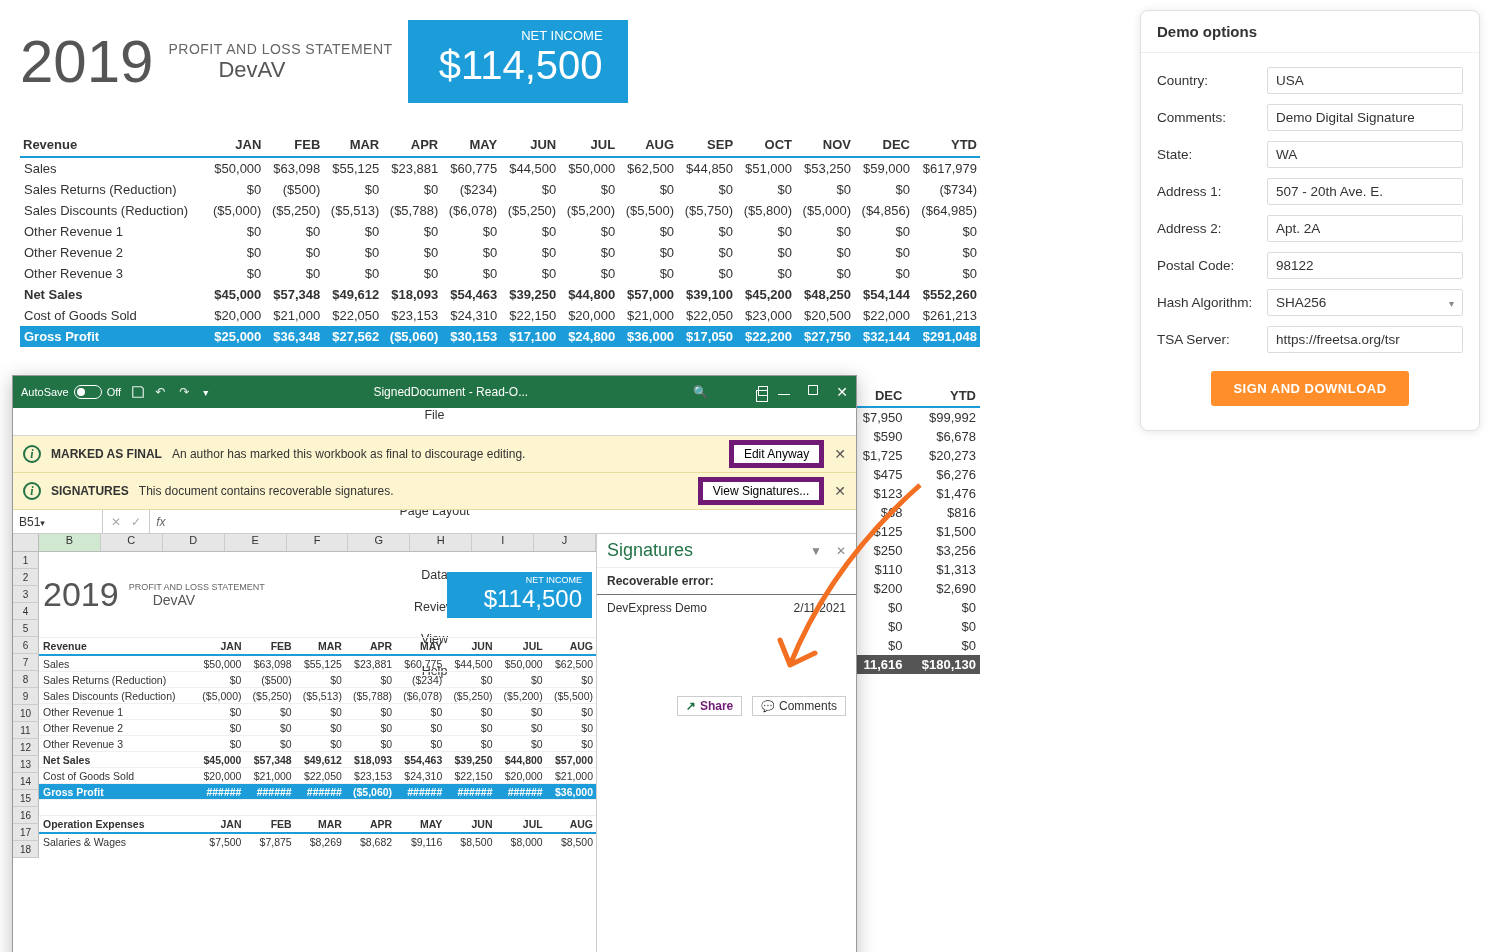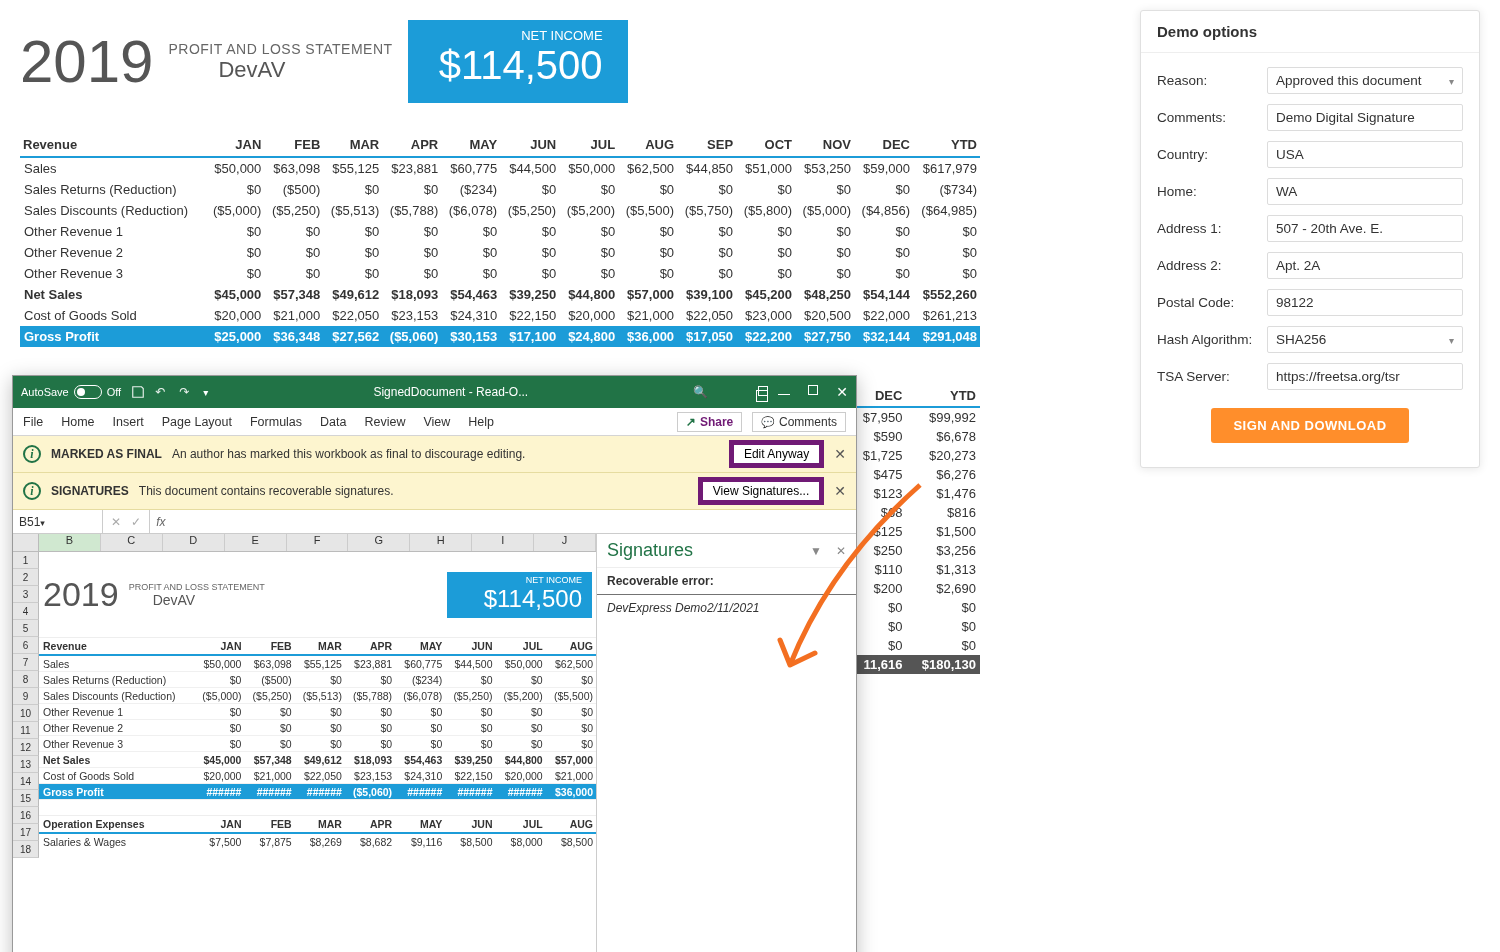--- a/index.html
+++ b/index.html
@@ -42,21 +42,21 @@
 .toggle::after { content: ""; width: 8px; height: 8px; background: #fff; border-radius: 50%; position: absolute; left: 2px; top: 2px; }
 .qat-icon { width: 14px; height: 14px; display: inline-block; opacity: .9; }
 .excel-title { flex: 1; text-align: center; font-size: 12px; }
 .win-buttons { display: flex; gap: 18px; }
 .win-btn-line { width: 12px; height: 1px; background: #fff; display: inline-block; }
 .win-btn-box { width: 10px; height: 10px; border: 1px solid #fff; display: inline-block; }
 .win-btn-x { font-size: 14px; }
 .square-in-square { width: 10px; height: 10px; border: 1px solid #fff; display:inline-block; position:relative; }
 .square-in-square::after { content:""; position:absolute; width:10px; height:10px; border:1px solid #fff; left:-3px; top:3px; }
 
-.excel-menubar { background: #fff; border-bottom: 1px solid #d4d4d4; display: flex; align-items: center; padding: 0 10px; height: 28px; gap: 18px; font-size: 12.5px; }
+.excel-menubar { background: #fff; border-bottom: 1px solid #d4d4d4; display: flex; align-items: center; padding: 0 10px; height: 28px; gap: 18px; font-size: 12.5px; flex-direction: column; }
 .excel-menu-item { cursor: default; }
 .menubar-right { margin-left: auto; display: flex; gap: 10px; }
 .menubar-btn { border: 1px solid #ccc; padding: 2px 8px; background: #fff; font-size: 12px; display: flex; align-items: center; gap: 4px; }
 .share-icon::before { content: "↗"; color: #217346; }
 .comment-icon::before { content: "💬"; font-size: 11px; }
 .menubar-btn.share { color: #701a75; font-weight: 600; }
 
 .excel-notice { background: #fdf5cf; border-bottom: 1px solid #e6dca0; display: flex; align-items: center; padding: 4px 10px; gap: 10px; font-size: 12px; }
 .notice-icon { width: 18px; height: 18px; border: 2px solid #217346; border-radius: 50%; color: #217346; font-weight: 700; display: flex; align-items: center; justify-content: center; font-size: 12px; font-family: Georgia, serif; font-style: italic; }
 .notice-title { font-weight: 700; }
@@ -94,27 +94,27 @@
 table.mini-sheet th.first { text-align: left; padding-left: 4px; }
 table.mini-sheet td { text-align: right; padding: 1.5px 3px; white-space: nowrap; border-top: 1px solid #f0f0f0; }
 table.mini-sheet td.first { text-align: left; padding-left: 4px; }
 tr.mini-gross td { background: #1c9cd8; color: #fff; font-weight: 700; }
 
 .signatures-panel { width: 260px; border-left: 1px solid #ccc; display: flex; flex-direction: column; }
 .sig-header { display: flex; align-items: center; padding: 6px 10px; border-bottom: 1px solid #eee; }
 .sig-title { font-size: 18px; color: #217346; font-weight: 400; flex: 1; }
 .sig-header-icons { color: #888; display: flex; gap: 14px; font-size: 12px; }
 .sig-section { padding: 6px 10px; border-bottom: 1px solid #737373; font-weight: 700; font-size: 12px; }
-.sig-entry { padding: 6px 10px; display: flex; justify-content: flex-start; font-size: 12px; font-style: italic; }
+.sig-entry { padding: 6px 10px; display: flex; justify-content: space-between; font-size: 12px; }
 
 
 .arrow-svg { position: absolute; left: 770px; top: 475px; }
 
 
-.demo-panel { position: absolute; right: 20px; top: 10px; width: 340px; border: 1px solid #e0e0e0; border-radius: 3px; box-shadow: 0 1px 10px rgba(0,0,0,.1); background: #fff; padding-bottom: 10px; }
+.demo-panel { position: absolute; right: 20px; top: 10px; width: 340px; border: 1px solid #e0e0e0; border-radius: 8px; box-shadow: 0 1px 10px rgba(0,0,0,.1); background: #fff; padding-bottom: 10px; }
 .demo-title { padding: 12px 16px; font-size: 15px; font-weight: 600; border-bottom: 1px solid #eee; }
 .demo-body { padding: 14px 16px; }
 .form-row { display: flex; align-items: center; margin-bottom: 10px; }
 .form-label { width: 110px; font-size: 13.5px; }
 .form-input { flex: 1; border: 1px solid #dcdcdc; padding: 5px 8px; font-size: 13.5px; border-radius: 2px; background: #fff; display: flex; align-items: center; }
 .form-input .dd::after { content: "▾"; margin-left: auto; color: #888; font-size: 10px; }
 .sign-btn { display: block; margin: 18px auto 0; background: #ff8e2b; color: #fff; border: none; padding: 10px 22px; font-size: 13px; font-weight: 600; border-radius: 3px; letter-spacing: .5px; }
 </style>
 </head>
 <body>
@@ -647,40 +647,33 @@
 
 <svg class="arrow-svg" width="160" height="220">
   <path d="M 150 10 Q 60 90 20 190" stroke="#f36f21" stroke-width="5" fill="none"></path>
   <path d="M 20 190 L 10 165 M 20 190 L 45 178" stroke="#f36f21" stroke-width="5" fill="none" stroke-linecap="round"></path>
 </svg>
 
 <div class="demo-panel">
   <div class="demo-title">Demo options</div>
   <div class="demo-body" id="demo-body">
       <div class="form-row">
-        <div class="form-label">Reason:</div>
+        <div class="form-label">Country:</div>
         <div class="form-input">
-          <span>Approved this document</span>
-          <span class="dd" style="margin-left: auto;"></span>
+          <span>USA</span>
         </div>
       </div>
       <div class="form-row">
         <div class="form-label">Comments:</div>
         <div class="form-input">
           <span>Demo Digital Signature</span>
         </div>
       </div>
       <div class="form-row">
-        <div class="form-label">Country:</div>
-        <div class="form-input">
-          <span>USA</span>
-        </div>
-      </div>
-      <div class="form-row">
-        <div class="form-label">Home:</div>
+        <div class="form-label">State:</div>
         <div class="form-input">
           <span>WA</span>
         </div>
       </div>
       <div class="form-row">
         <div class="form-label">Address 1:</div>
         <div class="form-input">
           <span>507 - 20th Ave. E.</span>
         </div>
       </div>

